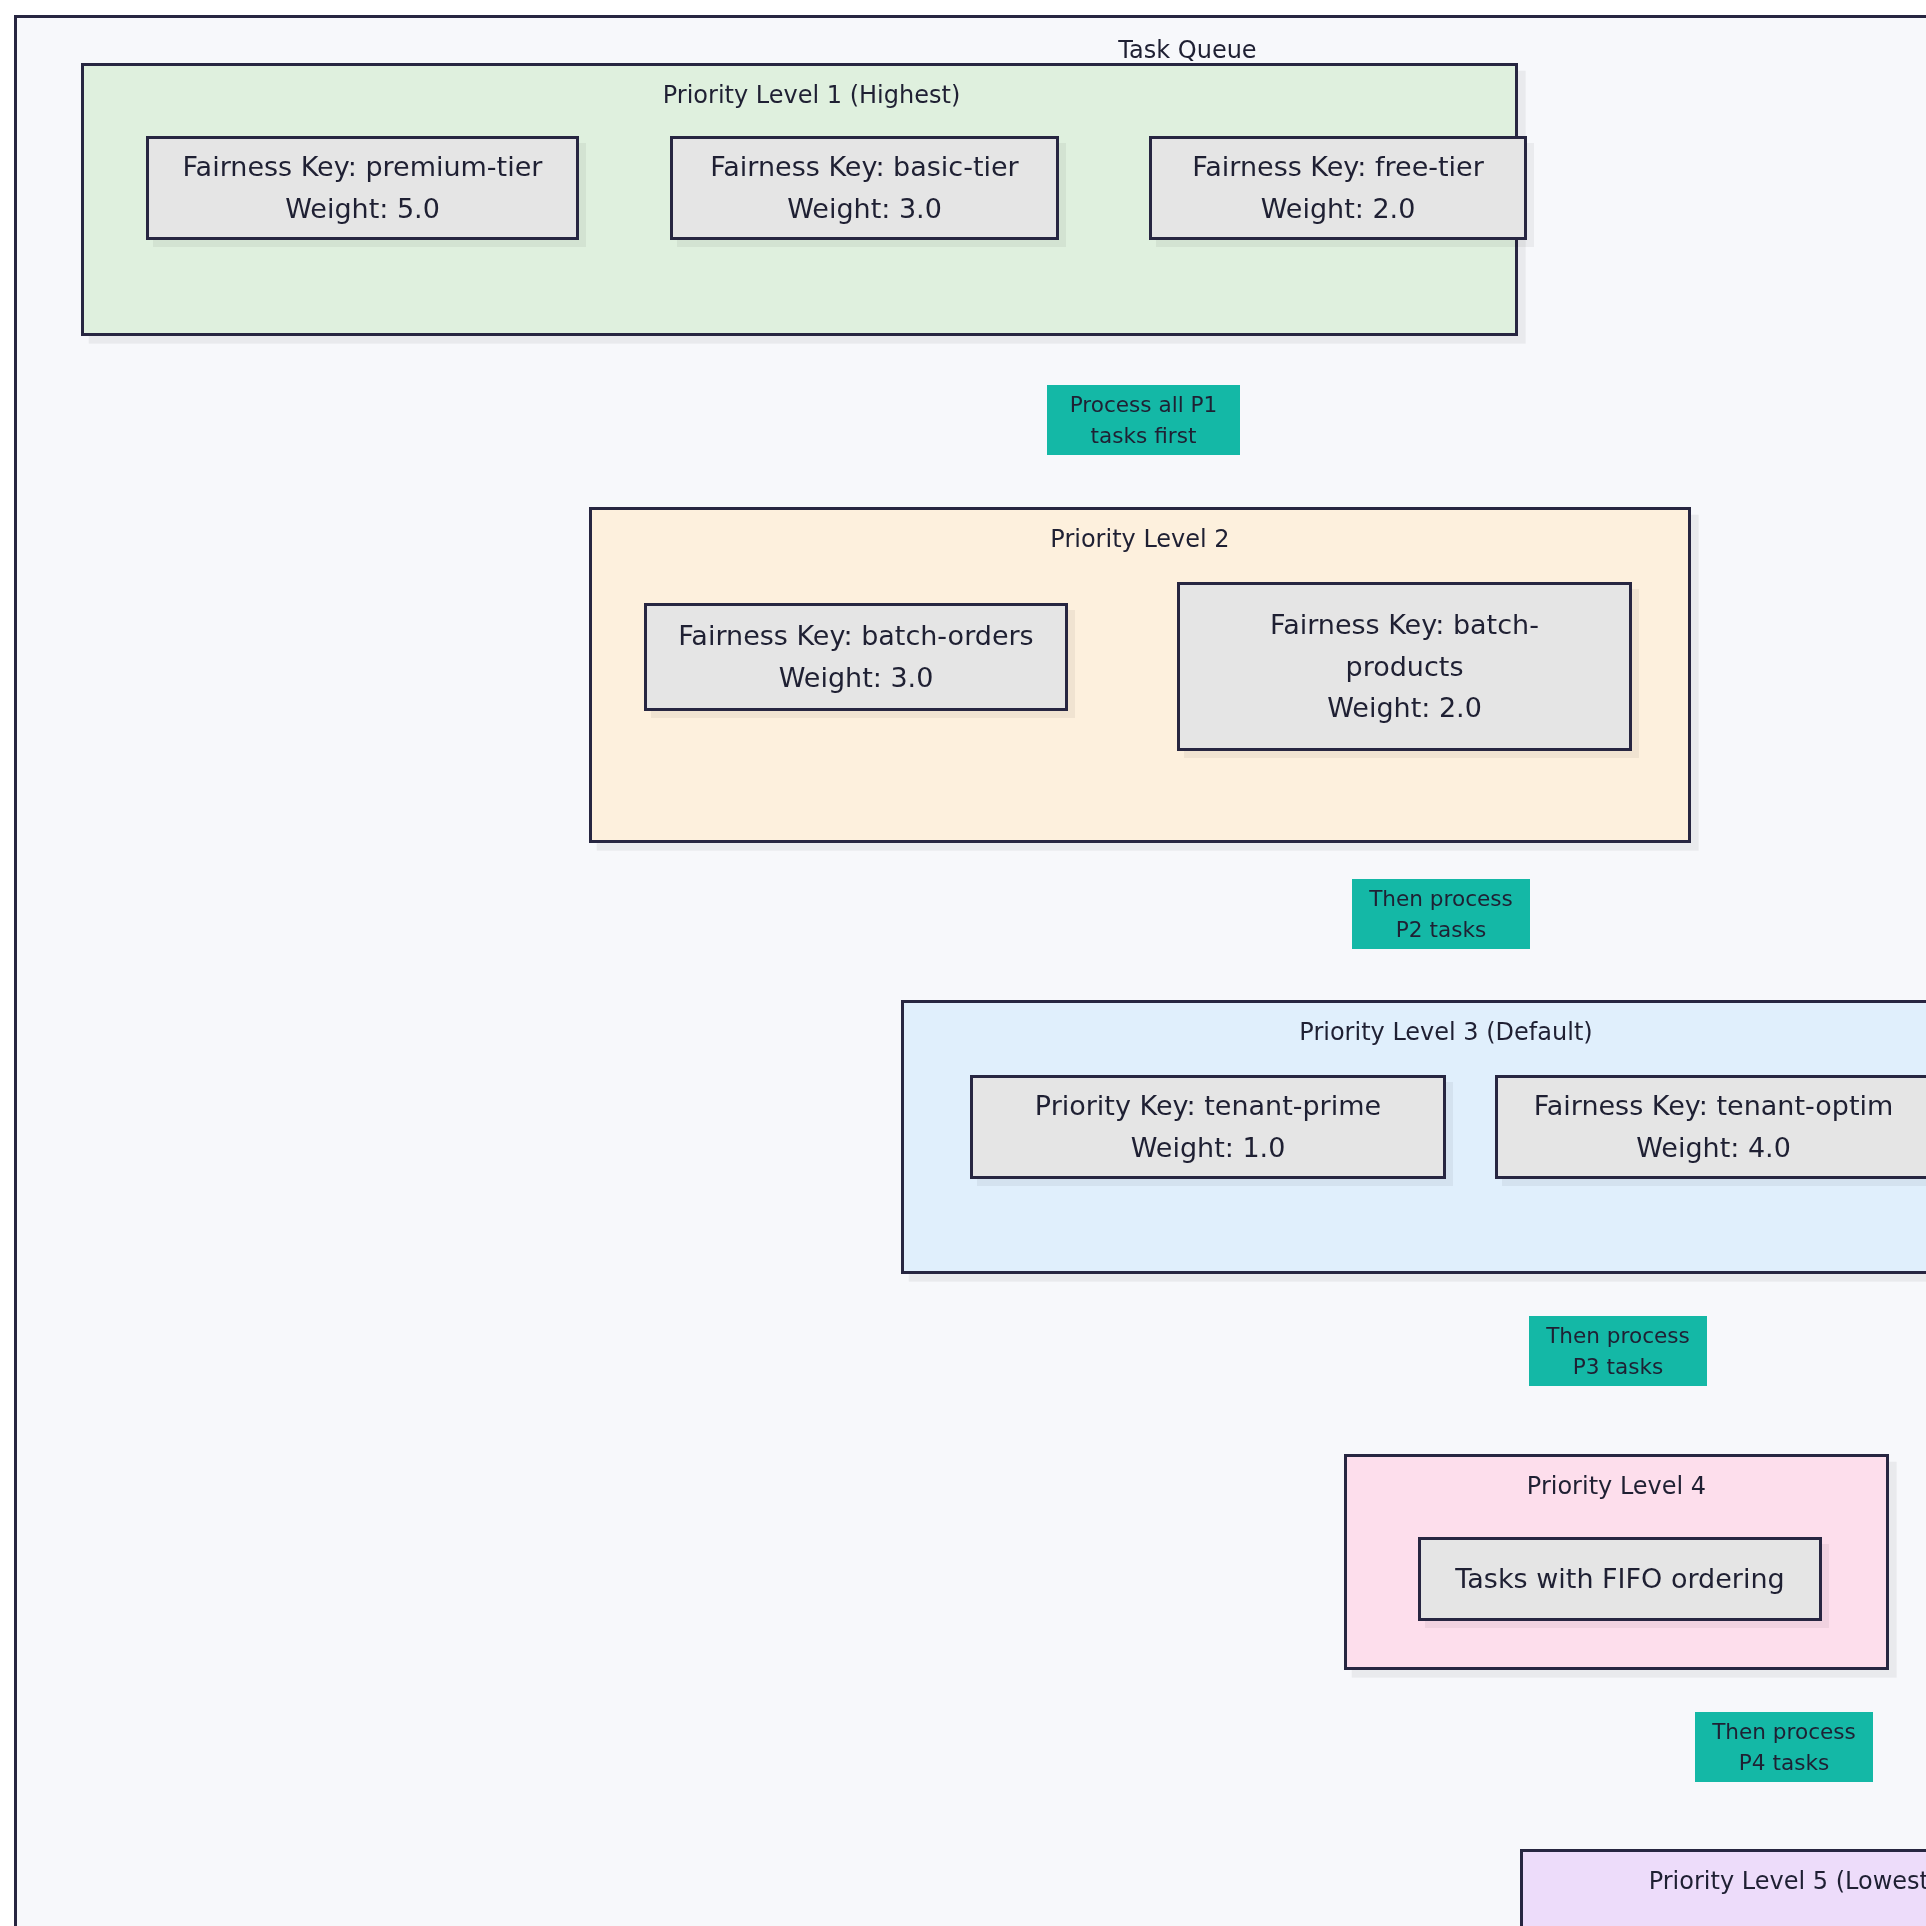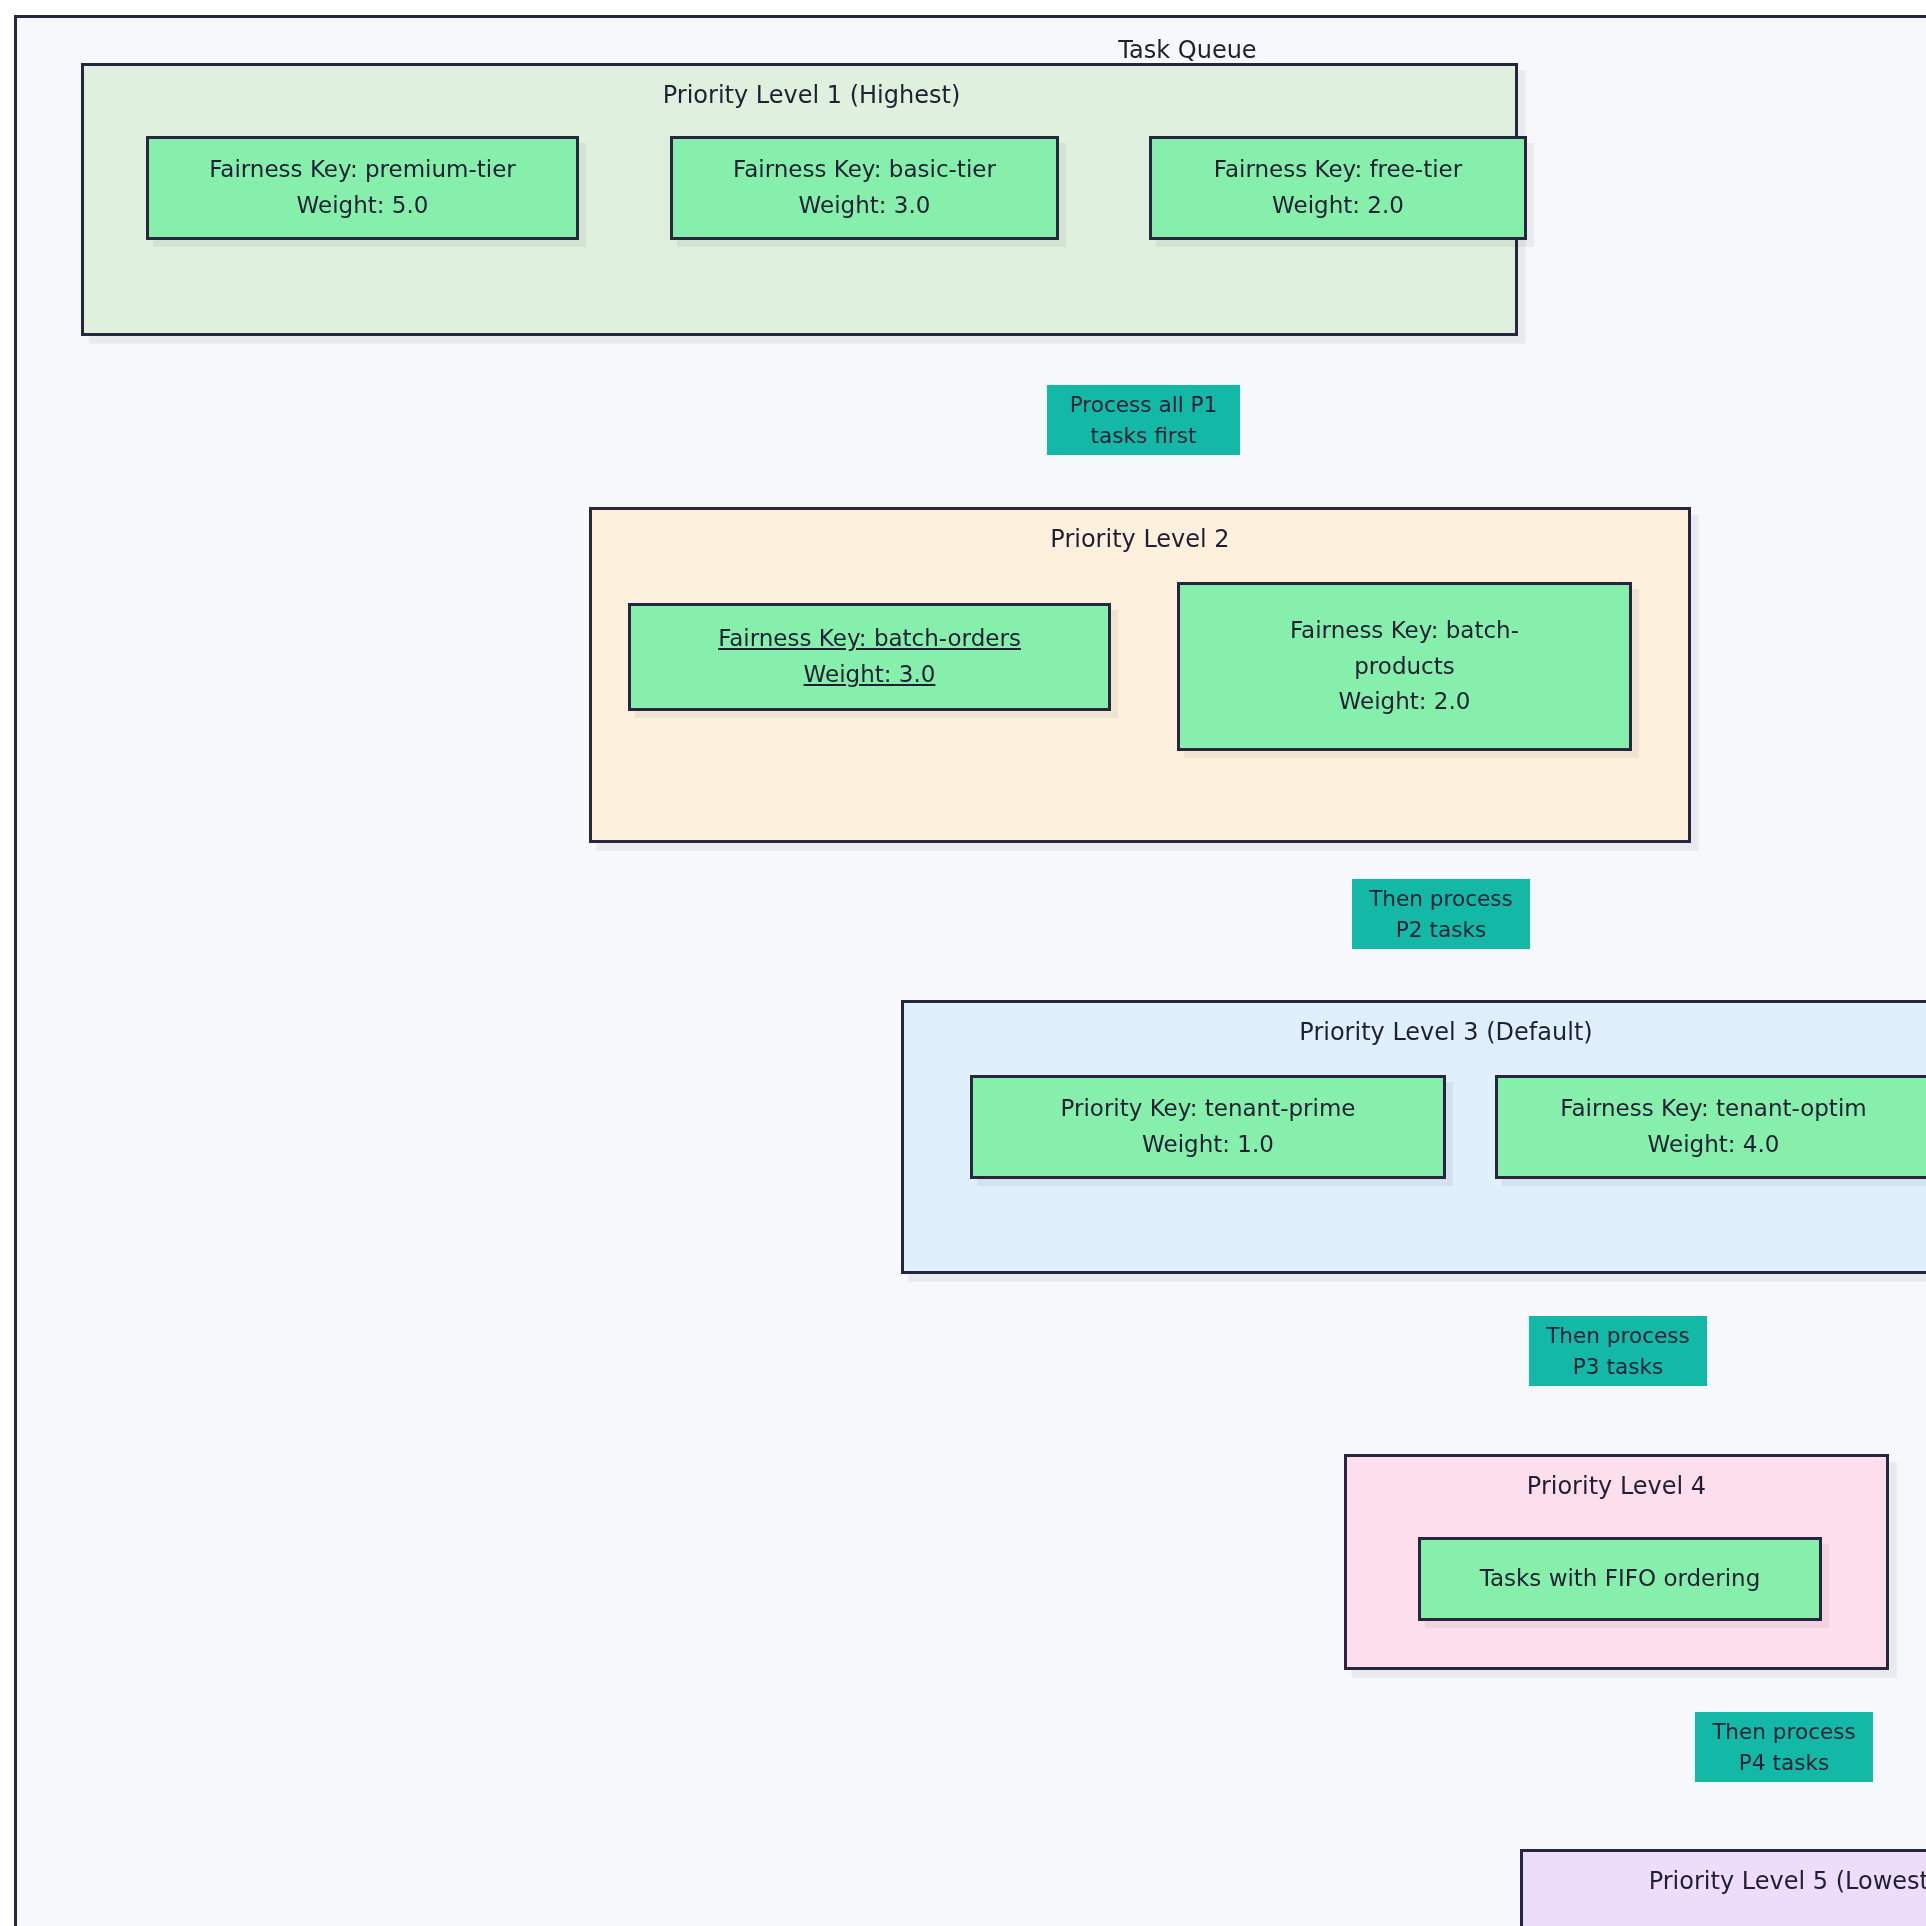--- a/index.html
+++ b/index.html
@@ -12,25 +12,25 @@
   .cluster-title{position:absolute;left:0;right:0;text-align:center;
        color:#1f2033;font-size:24px;line-height:1.1;white-space:nowrap;}
 
   .outer{background:#f7f8fb;}
   .p1{background:#dff0de;}
   .p2{background:#fdf0dd;}
   .p3{background:#e0effc;}
   .p4{background:#fddeec;}
   .p5{background:#eddcfa;}
 
-  .leaf{position:absolute;box-sizing:border-box;background:#86efac;
+  .leaf{position:absolute;box-sizing:border-box;background:#e5e5e5;
         border:3.1px solid #272641;
         box-shadow:7px 7px 0 0 rgba(0,0,0,0.05);
         display:flex;flex-direction:column;align-items:center;justify-content:center;
-        color:#1f2033;font-size:23px;line-height:1.55;text-align:center;padding:2.3px 7px;}
+        color:#1f2033;font-size:27px;line-height:1.55;text-align:center;padding:2.3px 7px;}
   .leaf span{display:block;}
 
   .elabel{position:absolute;box-sizing:border-box;background:#14b8a6;
           color:#1f2033;font-size:21.6px;line-height:1.45;text-align:center;
           padding:3.9px 6.2px;white-space:pre-line;}
 </style>
 </head>
 <body>
 
 <div id="stage">
@@ -94,21 +94,21 @@
     <span>Weight: 2.0</span>
   </div>
 
   <div class="elabel" style="left:1047px;top:385px;width:193px;height:70px;">Process all P1
 tasks first</div>
 
   <div class="box p2" style="left:589px;top:507px;width:1102px;height:336px;">
     <div class="cluster-title" style="top:16px;">Priority Level 2</div>
   </div>
 
-  <div class="leaf" style="left:628px;top:603px;width:483px;height:108px;text-decoration:underline;">
+  <div class="leaf" style="left:644px;top:603px;width:424px;height:108px;">
     <span>Fairness Key: batch-orders</span>
     <span>Weight: 3.0</span>
   </div>
 
   <div class="leaf" style="left:1177px;top:582px;width:455px;height:169px;">
     <span>Fairness Key: batch-</span>
     <span>products</span>
     <span>Weight: 2.0</span>
   </div>
 

